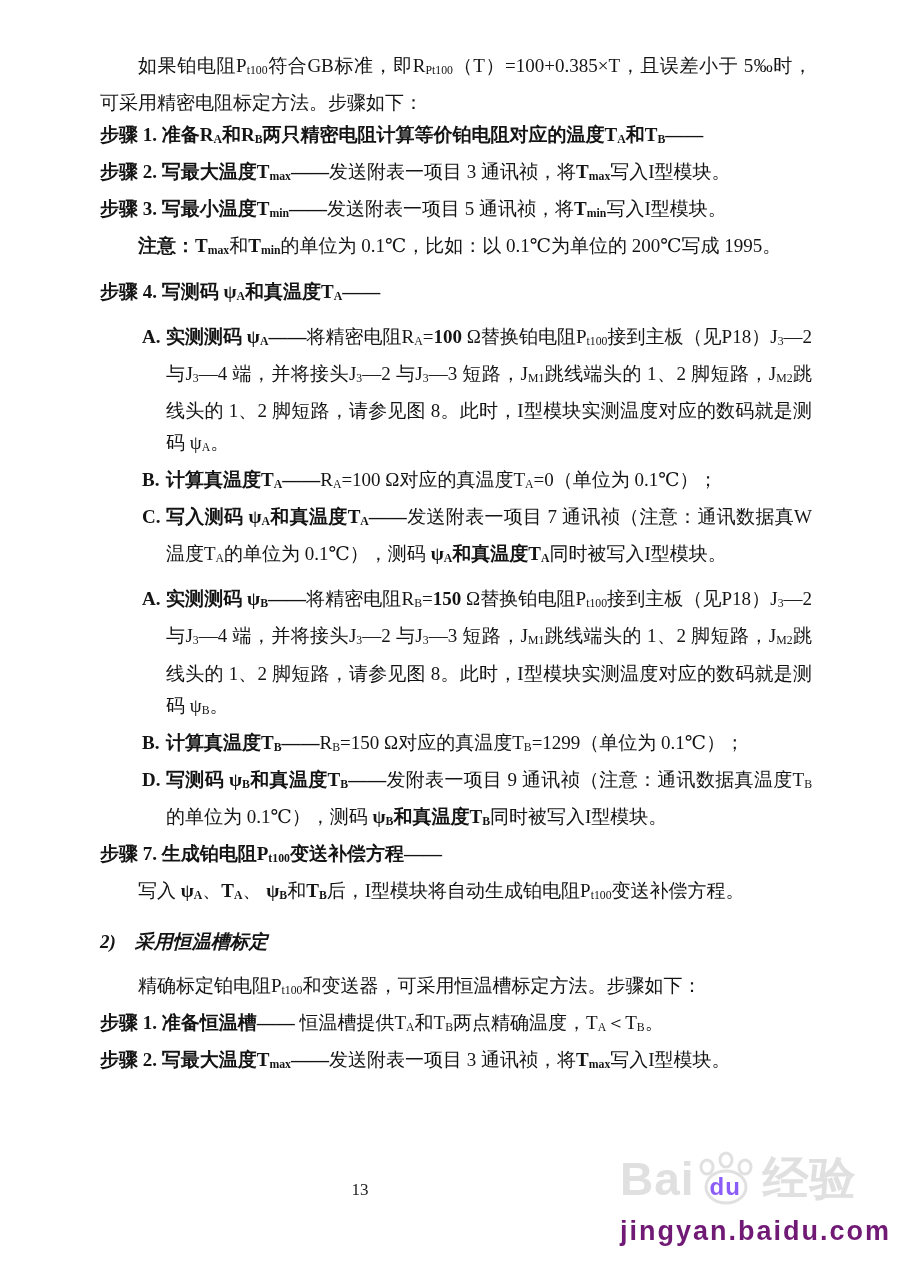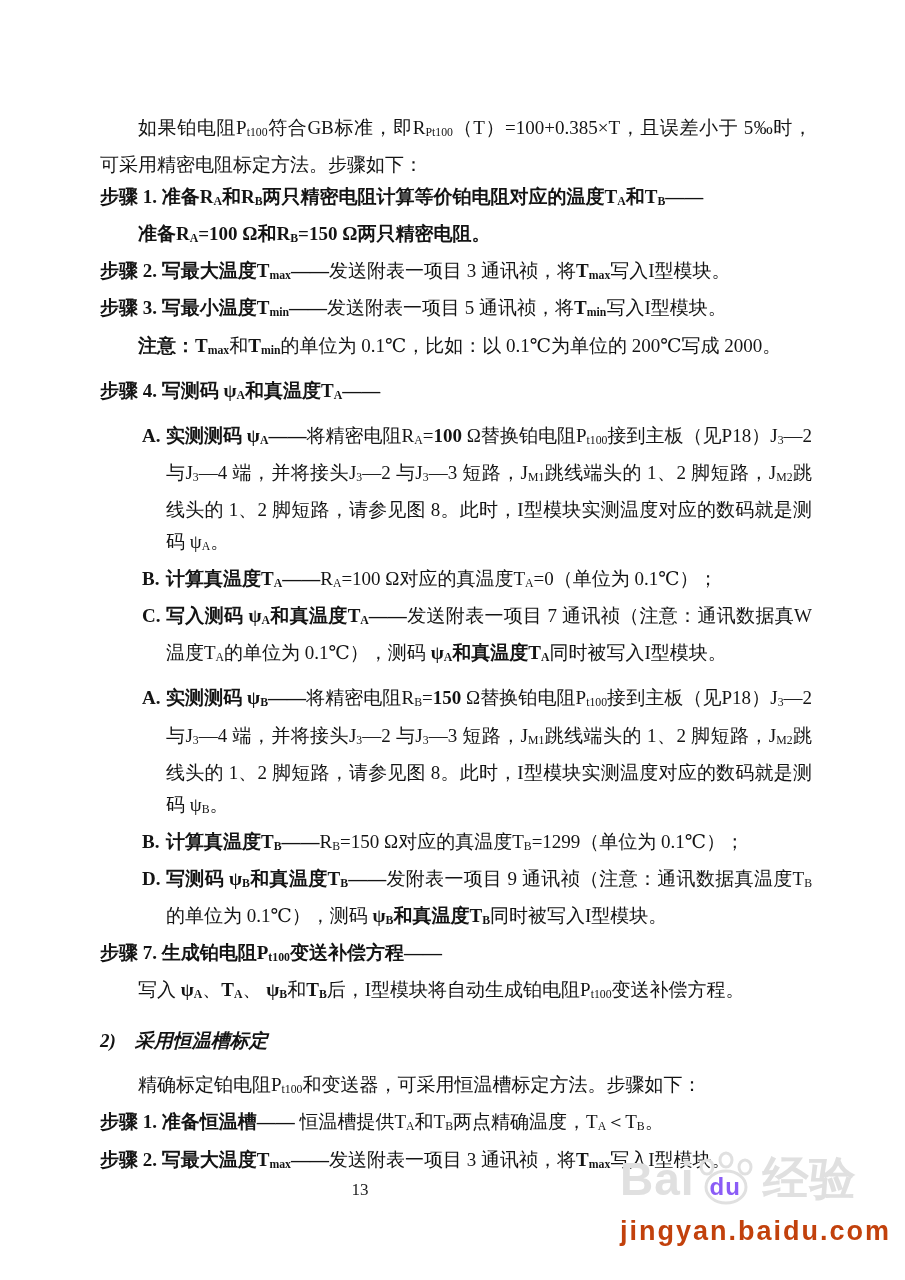--- a/index.html
+++ b/index.html
@@ -1,50 +1,49 @@
 <!DOCTYPE html>
 <html><head>
 <meta charset="utf-8">
 <style>
   html,body{margin:0;padding:0;background:#ffffff;}
   body{width:905px;height:1280px;position:relative;overflow:hidden;
        font-family:"Liberation Serif","DejaVu Serif",serif;color:#141414;}
   .page{position:absolute;left:0;top:0;width:905px;height:1280px;box-sizing:border-box;
-        padding:112px 93px 0 100px;font-size:19px;line-height:32px;border-radius:9px;}
+        padding:50px 93px 0 100px;font-size:19px;line-height:32px;border-radius:9px;}
   .page p{margin:0;text-align:justify;}
   p.indent{text-indent:38px;}
   p.li{position:relative;padding-left:66px;}
   p.li .label{position:absolute;left:42px;top:0;font-weight:bold;}
   p.mt8{margin-top:8px;}
   p.mt12{margin-top:14px;font-style:italic;}
   p.mb10{margin-bottom:12px;}
   .b{font-weight:bold;}
   .sub{font-size:0.62em;vertical-align:-0.18em;letter-spacing:0;}
   .page-number{position:absolute;left:0;top:1180px;width:720px;text-align:center;
                font-size:17px;color:#222;}
   .watermark{position:absolute;right:14px;top:1148px;color:#e0e0e0;
              font-family:"Liberation Sans","DejaVu Sans",sans-serif;user-select:none;}
   .wm-row{display:flex;align-items:center;font-weight:bold;font-size:46px;letter-spacing:1px;}
   .wm-paw{position:relative;width:58px;height:56px;margin:0 2px;display:inline-block;}
   .wm-paw svg{position:absolute;left:0;top:0;}
   .wm-du{position:absolute;left:13px;top:22px;font-size:24px;font-weight:bold;color:#8b5cf6;}
   .wm-cn{margin-left:6px;}
-  .wm-url{margin-top:6px;font-size:27px;font-weight:bold;letter-spacing:2px;color:#c2410c;text-align:center;}
+  .wm-url{margin-top:6px;font-size:27px;font-weight:bold;letter-spacing:2px;color:#701a75;text-align:center;}
 </style>
 </head>
 <body>
 
 <div class="page">
   <div>
       <p class="indent"><span>如果铂电阻P</span><span class="sub">t100</span><span>符合GB标准，即R</span><span class="sub">Pt100</span><span>（T）=100+0.385×T，且误差小于 5‰时，可采用精密电阻标定方法。步骤如下：</span></p>
       <p><span class="b">步骤 1. 准备R</span><span class="b sub">A</span><span class="b">和R</span><span class="b sub">B</span><span class="b">两只精密电阻计算等价铂电阻对应的温度T</span><span class="b sub">A</span><span class="b">和T</span><span class="b sub">B</span><span class="b">——</span></p>
-      <p class="indent"><span class="b">准备R</span><span class="b sub">A</span><span class="b">=100 Ω和R</span><span class="b sub">B</span><span class="b">=150 Ω两只精密电阻。</span></p>
       <p><span class="b">步骤 2. 写最大温度T</span><span class="b sub">max</span><span class="b">——</span><span>发送附表一项目 3 通讯祯，将</span><span class="b">T</span><span class="b sub">max</span><span>写入I型模块。</span></p>
       <p><span class="b">步骤 3. 写最小温度T</span><span class="b sub">min</span><span class="b">——</span><span>发送附表一项目 5 通讯祯，将</span><span class="b">T</span><span class="b sub">min</span><span>写入I型模块。</span></p>
-      <p class="indent"><span class="b">注意：</span><span class="b">T</span><span class="b sub">max</span><span>和</span><span class="b">T</span><span class="b sub">min</span><span>的单位为 0.1℃，比如：以 0.1℃为单位的 200℃写成 2000。</span></p>
+      <p class="indent"><span class="b">注意：</span><span class="b">T</span><span class="b sub">max</span><span>和</span><span class="b">T</span><span class="b sub">min</span><span>的单位为 0.1℃，比如：以 0.1℃为单位的 200℃写成 1995。</span></p>
       <p class="mt8"><span class="b">步骤 4. 写测码 ψ</span><span class="b sub">A</span><span class="b">和真温度T</span><span class="b sub">A</span><span class="b">——</span></p>
       <p class="li mt8"><span class="label">A.</span><span class="b">实测测码 ψ</span><span class="b sub">A</span><span class="b">——</span><span>将精密电阻R</span><span class="sub">A</span><span>=</span><span class="b">100</span><span> Ω替换铂电阻P</span><span class="sub">t100</span><span>接到主板（见P18）J</span><span class="sub">3</span><span>—2 与J</span><span class="sub">3</span><span>—4 端，并将接头J</span><span class="sub">3</span><span>—2 与J</span><span class="sub">3</span><span>—3 短路，J</span><span class="sub">M1</span><span>跳线端头的 1、2 脚短路，J</span><span class="sub">M2</span><span>跳线头的 1、2 脚短路，请参见图 8。此时，I型模块实测温度对应的数码就是测码 ψ</span><span class="sub">A</span><span>。</span></p>
       <p class="li"><span class="label">B.</span><span class="b">计算真温度T</span><span class="b sub">A</span><span class="b">——</span><span>R</span><span class="sub">A</span><span>=100 Ω对应的真温度T</span><span class="sub">A</span><span>=0（单位为 0.1℃）；</span></p>
       <p class="li"><span class="label">C.</span><span class="b">写入测码 ψ</span><span class="b sub">A</span><span class="b">和真温度T</span><span class="b sub">A</span><span class="b">——</span><span>发送附表一项目 7 通讯祯（注意：通讯数据真W温度T</span><span class="sub">A</span><span>的单位为 0.1℃），测码 </span><span class="b">ψ</span><span class="b sub">A</span><span class="b">和真温度T</span><span class="b sub">A</span><span>同时被写入I型模块。</span></p>
       <p class="li mt8"><span class="label">A.</span><span class="b">实测测码 ψ</span><span class="b sub">B</span><span class="b">——</span><span>将精密电阻R</span><span class="sub">B</span><span>=</span><span class="b">150</span><span> Ω替换铂电阻P</span><span class="sub">t100</span><span>接到主板（见P18）J</span><span class="sub">3</span><span>—2 与J</span><span class="sub">3</span><span>—4 端，并将接头J</span><span class="sub">3</span><span>—2 与J</span><span class="sub">3</span><span>—3 短路，J</span><span class="sub">M1</span><span>跳线端头的 1、2 脚短路，J</span><span class="sub">M2</span><span>跳线头的 1、2 脚短路，请参见图 8。此时，I型模块实测温度对应的数码就是测码 ψ</span><span class="sub">B</span><span>。</span></p>
       <p class="li"><span class="label">B.</span><span class="b">计算真温度T</span><span class="b sub">B</span><span class="b">——</span><span>R</span><span class="sub">B</span><span>=150 Ω对应的真温度T</span><span class="sub">B</span><span>=1299（单位为 0.1℃）；</span></p>
       <p class="li"><span class="label">D.</span><span class="b">写测码 ψ</span><span class="b sub">B</span><span class="b">和真温度T</span><span class="b sub">B</span><span class="b">——</span><span>发附表一项目 9 通讯祯（注意：通讯数据真温度T</span><span class="sub">B</span><span>的单位为 0.1℃），测码 </span><span class="b">ψ</span><span class="b sub">B</span><span class="b">和真温度T</span><span class="b sub">B</span><span>同时被写入I型模块。</span></p>
       <p><span class="b">步骤 7. 生成铂电阻P</span><span class="b sub">t100</span><span class="b">变送补偿方程——</span></p>
       <p class="indent"><span>写入 </span><span class="b">ψ</span><span class="b sub">A</span><span>、</span><span class="b">T</span><span class="b sub">A</span><span>、 </span><span class="b">ψ</span><span class="b sub">B</span><span>和</span><span class="b">T</span><span class="b sub">B</span><span>后，I型模块将自动生成铂电阻P</span><span class="sub">t100</span><span>变送补偿方程。</span></p>
       <p class="mt12 mb10"><span class="b">2)　采用恒温槽标定</span></p>

